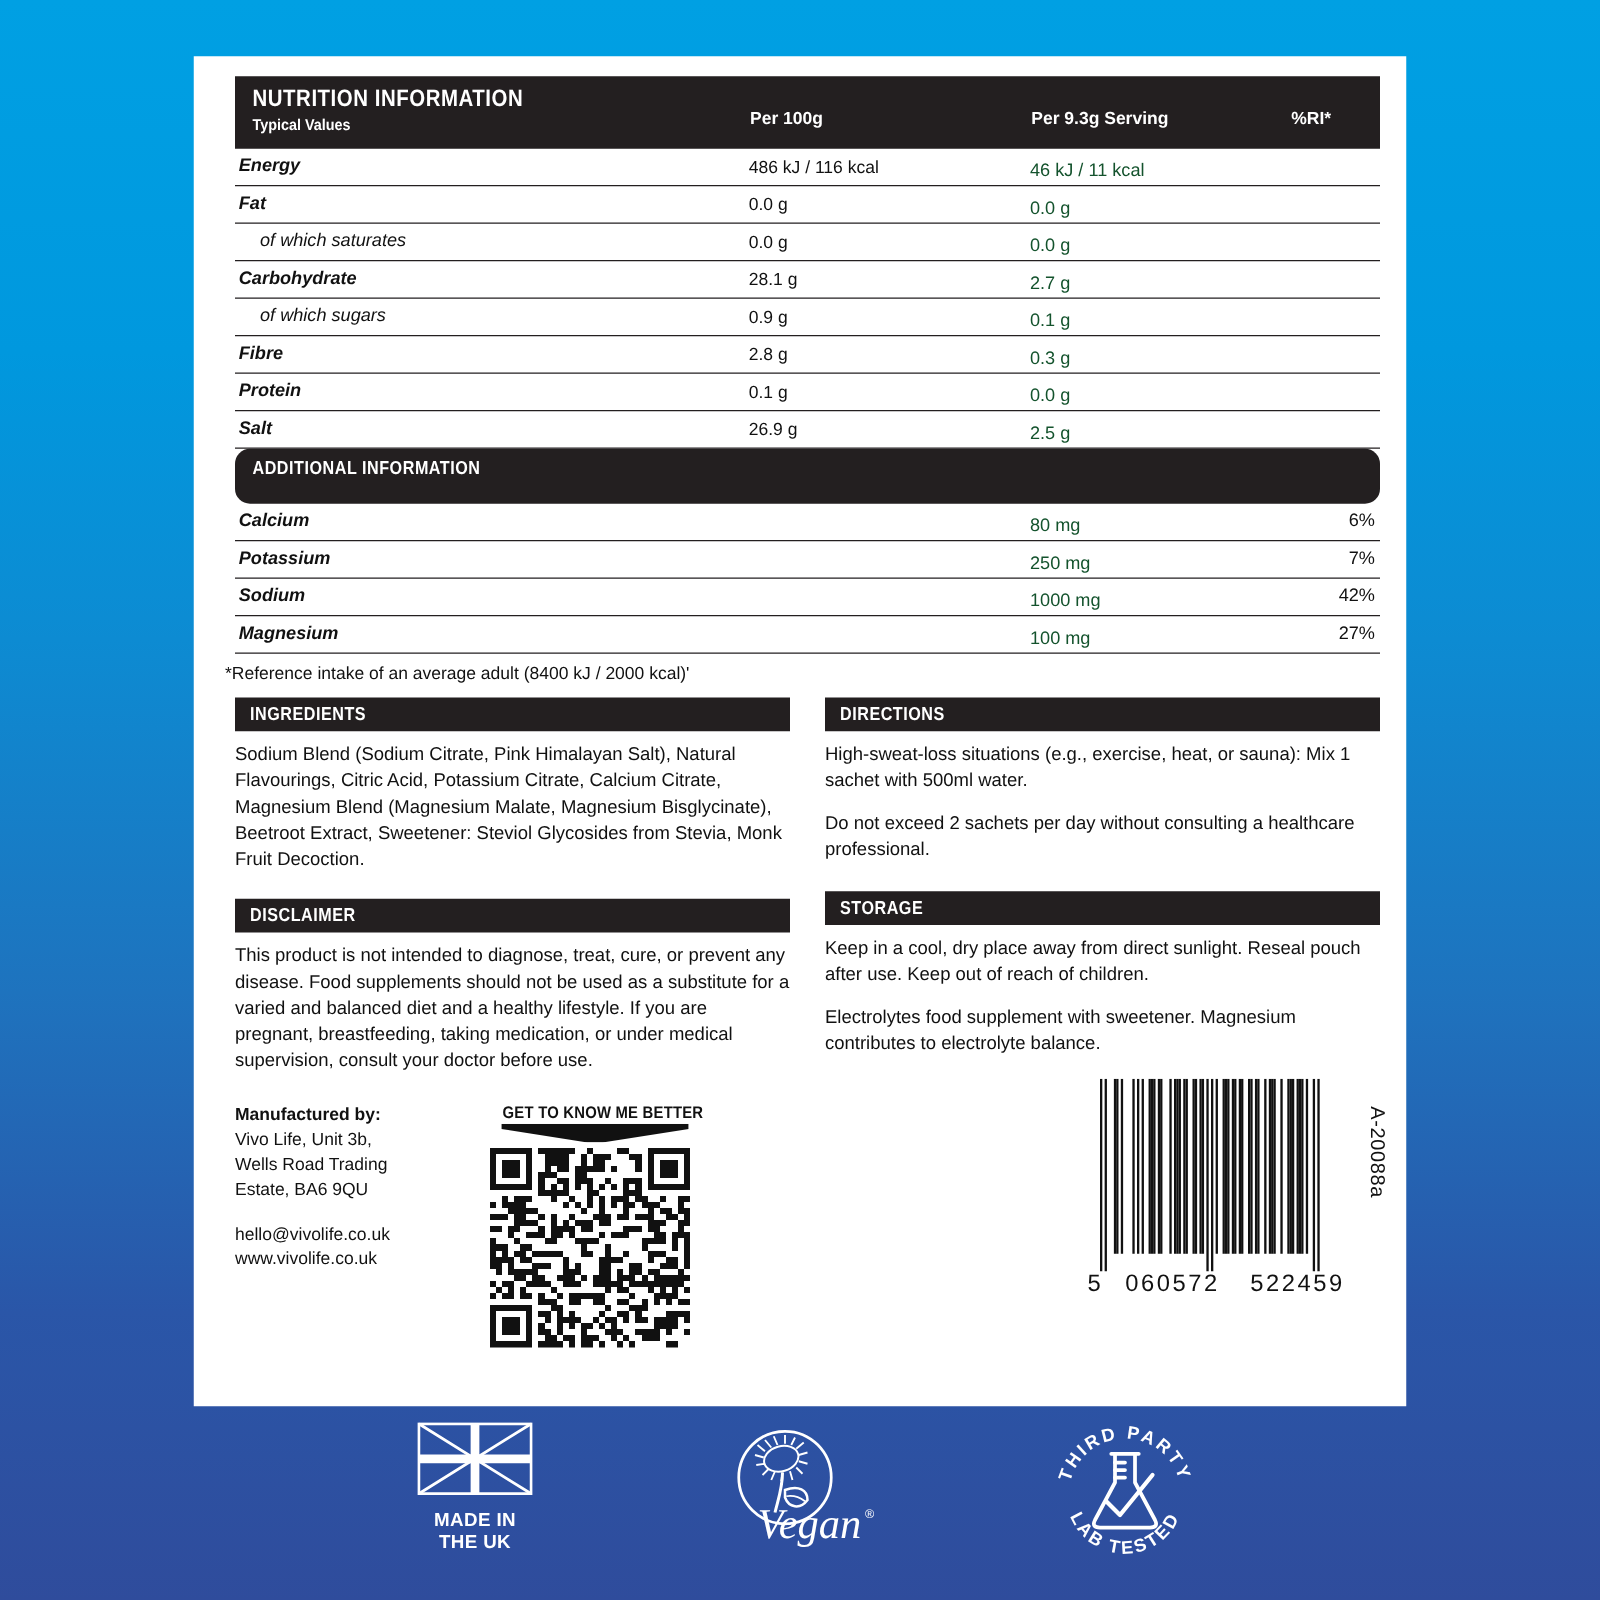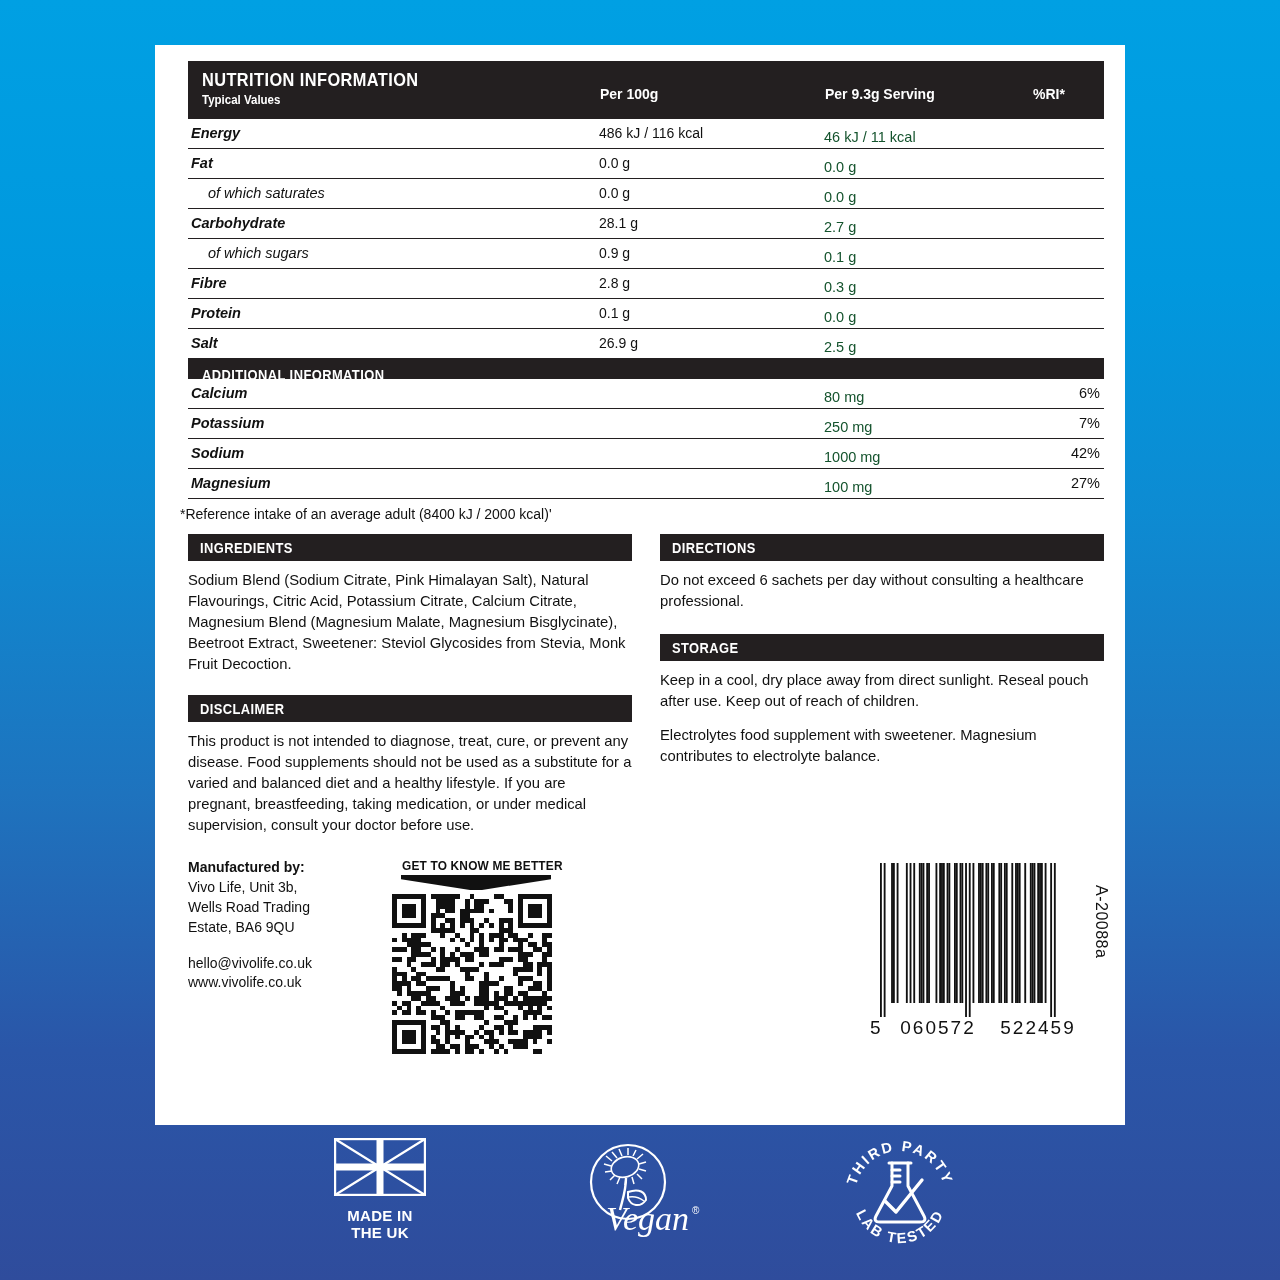--- a/index.html
+++ b/index.html
@@ -75,21 +75,21 @@
     position: absolute; left: 3px; top: 6px;
     font-size: 14.5px; font-weight: bold; color: #111; font-style: italic;
   }
   .row .nm.sub { left: 20px; font-weight: normal; }
   .row .v1 { position: absolute; left: 411px; top: 6px; font-size: 14px; color: #111; }
   .row .v2 { position: absolute; left: 636px; top: 10px; font-size: 14.5px; color: #14532d; }
   .row .v3 { position: absolute; left: 820px; width: 92px; top: 6px;
              font-size: 14.5px; color: #111; text-align: right; }
 
   
-  .add-head { height: 20px; margin-top: 0; }
+  .add-head { height: 44px; margin-top: 0; border-radius: 12px; }
   .add-head .lbl { position: absolute; left: 14px; top: 7px; font-size: 15px; }
 
   .footnote { font-size: 14px; color: #111; margin-top: 7px; margin-left: -8px; }
 
   
   .cols { display: flex; gap: 28px; margin-top: 12px; }
   .col-l { width: 444px; }
   .col-r { width: 444px; }
 
   .sec-head { height: 27px; margin-bottom: 9px; }
@@ -805,21 +805,22 @@
                 </g>
             </svg>
           </div>
         </div>
       </div>
 
       <div class="col-r">
         <div class="blackbar sec-head">
           <div class="bar-title lbl">DIRECTIONS</div>
         </div>
-        <div class="body-txt">Do not exceed 6 sachets per day without consulting a healthcare professional.</div>
+        <div class="body-txt">High-sweat-loss situations (e.g., exercise, heat, or sauna): Mix 1 sachet with 500ml water.</div>
+        <div class="body-txt">Do not exceed 2 sachets per day without consulting a healthcare professional.</div>
 
         <div class="blackbar sec-head" style="margin-top:22px">
           <div class="bar-title lbl">STORAGE</div>
         </div>
         <div class="body-txt">Keep in a cool, dry place away from direct sunlight. Reseal pouch after use. Keep out of reach of children.</div>
         <div class="body-txt gap">Electrolytes food supplement with sweetener. Magnesium contributes to electrolyte balance.</div>
       </div>
     </div>
 
     <div class="barcode-wrap">

